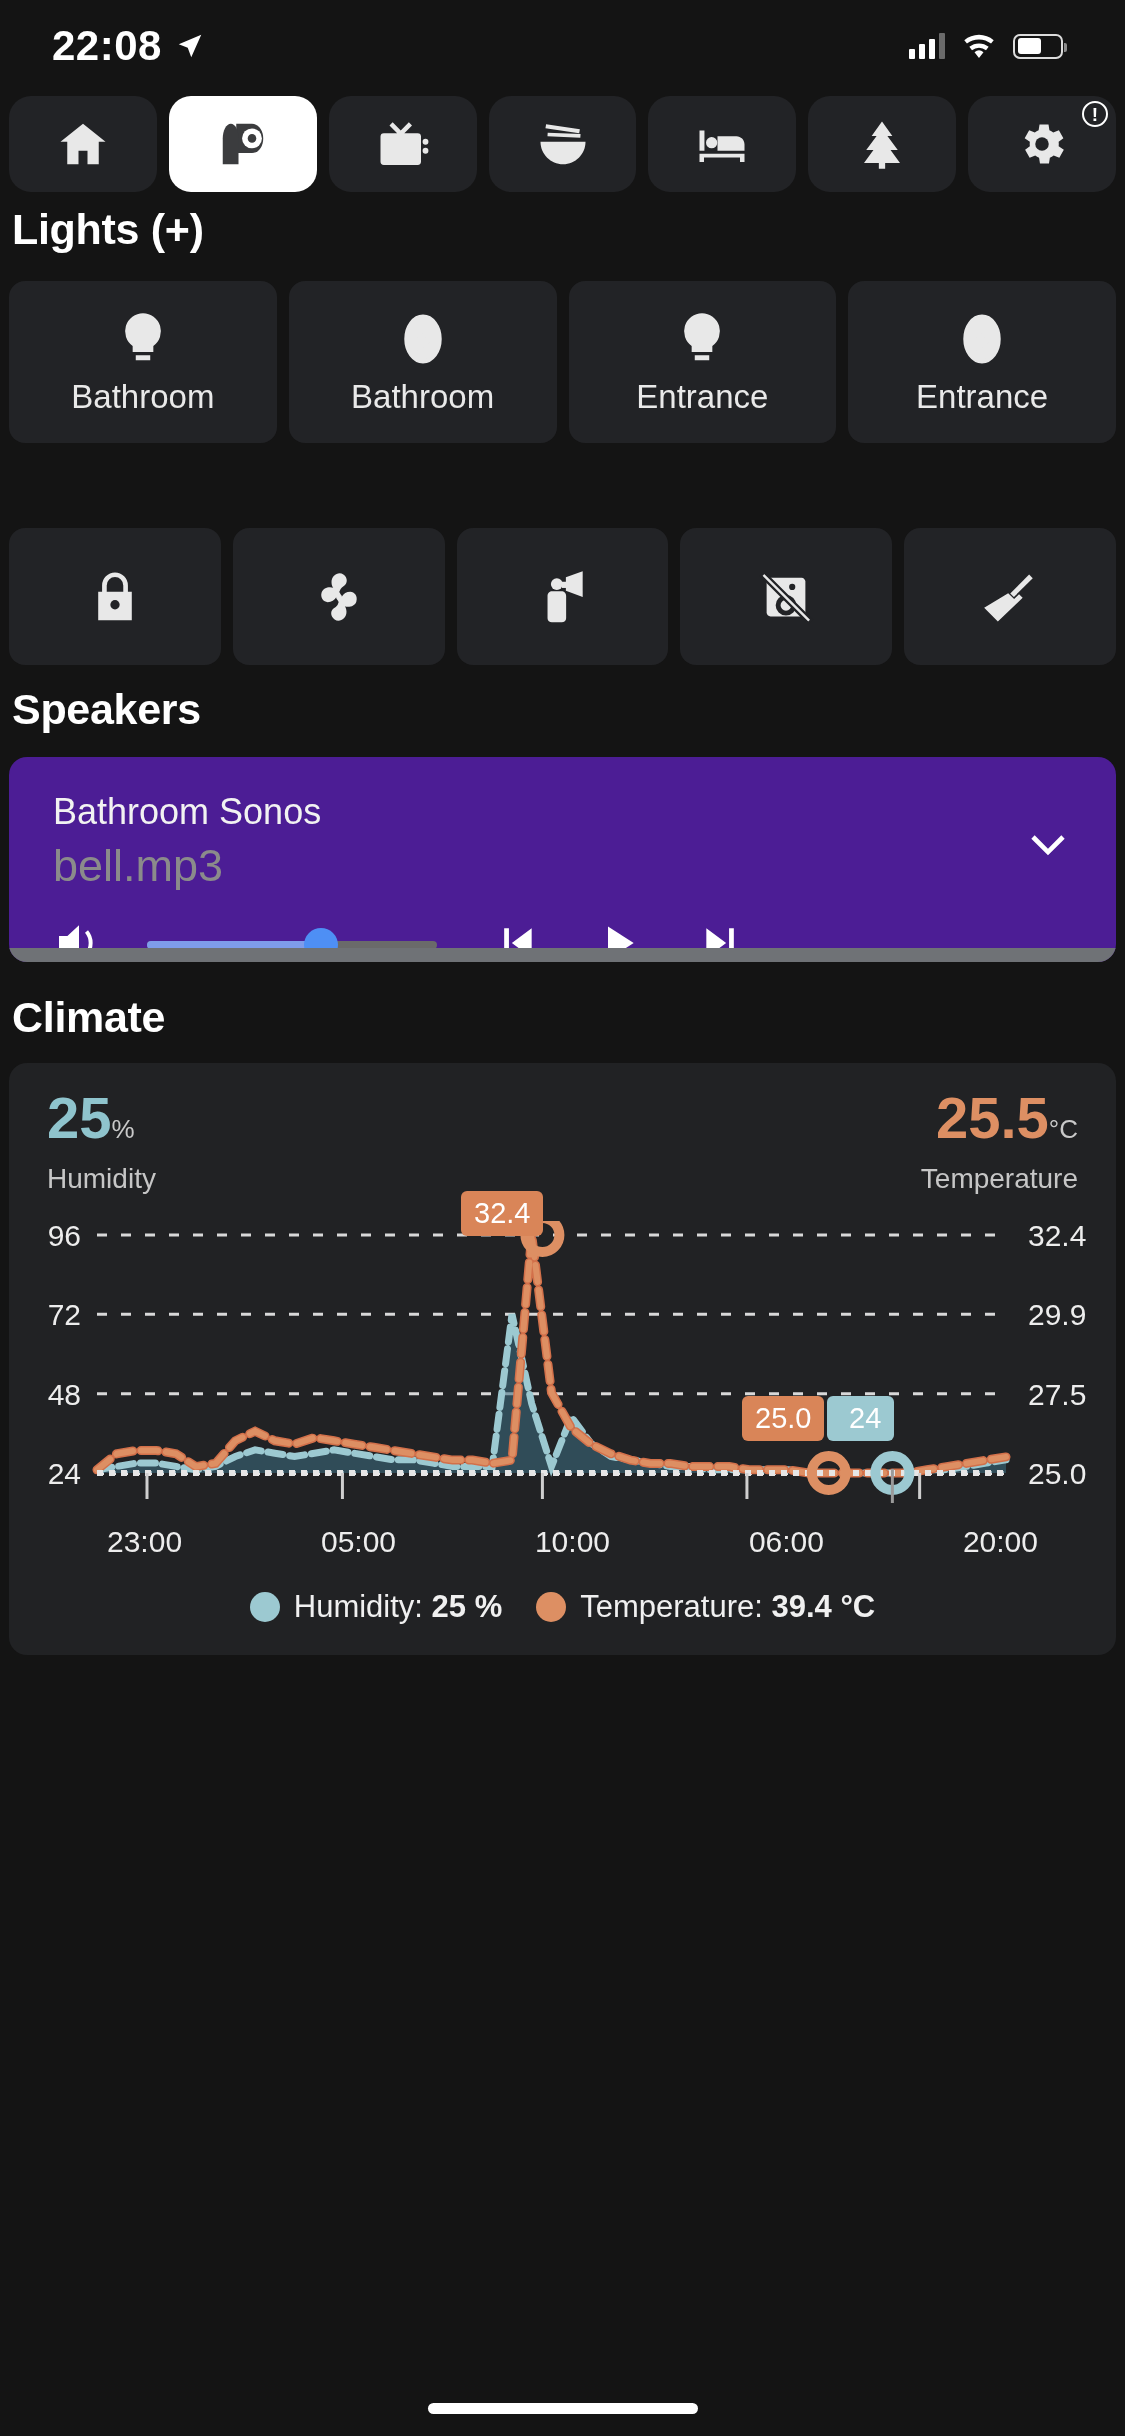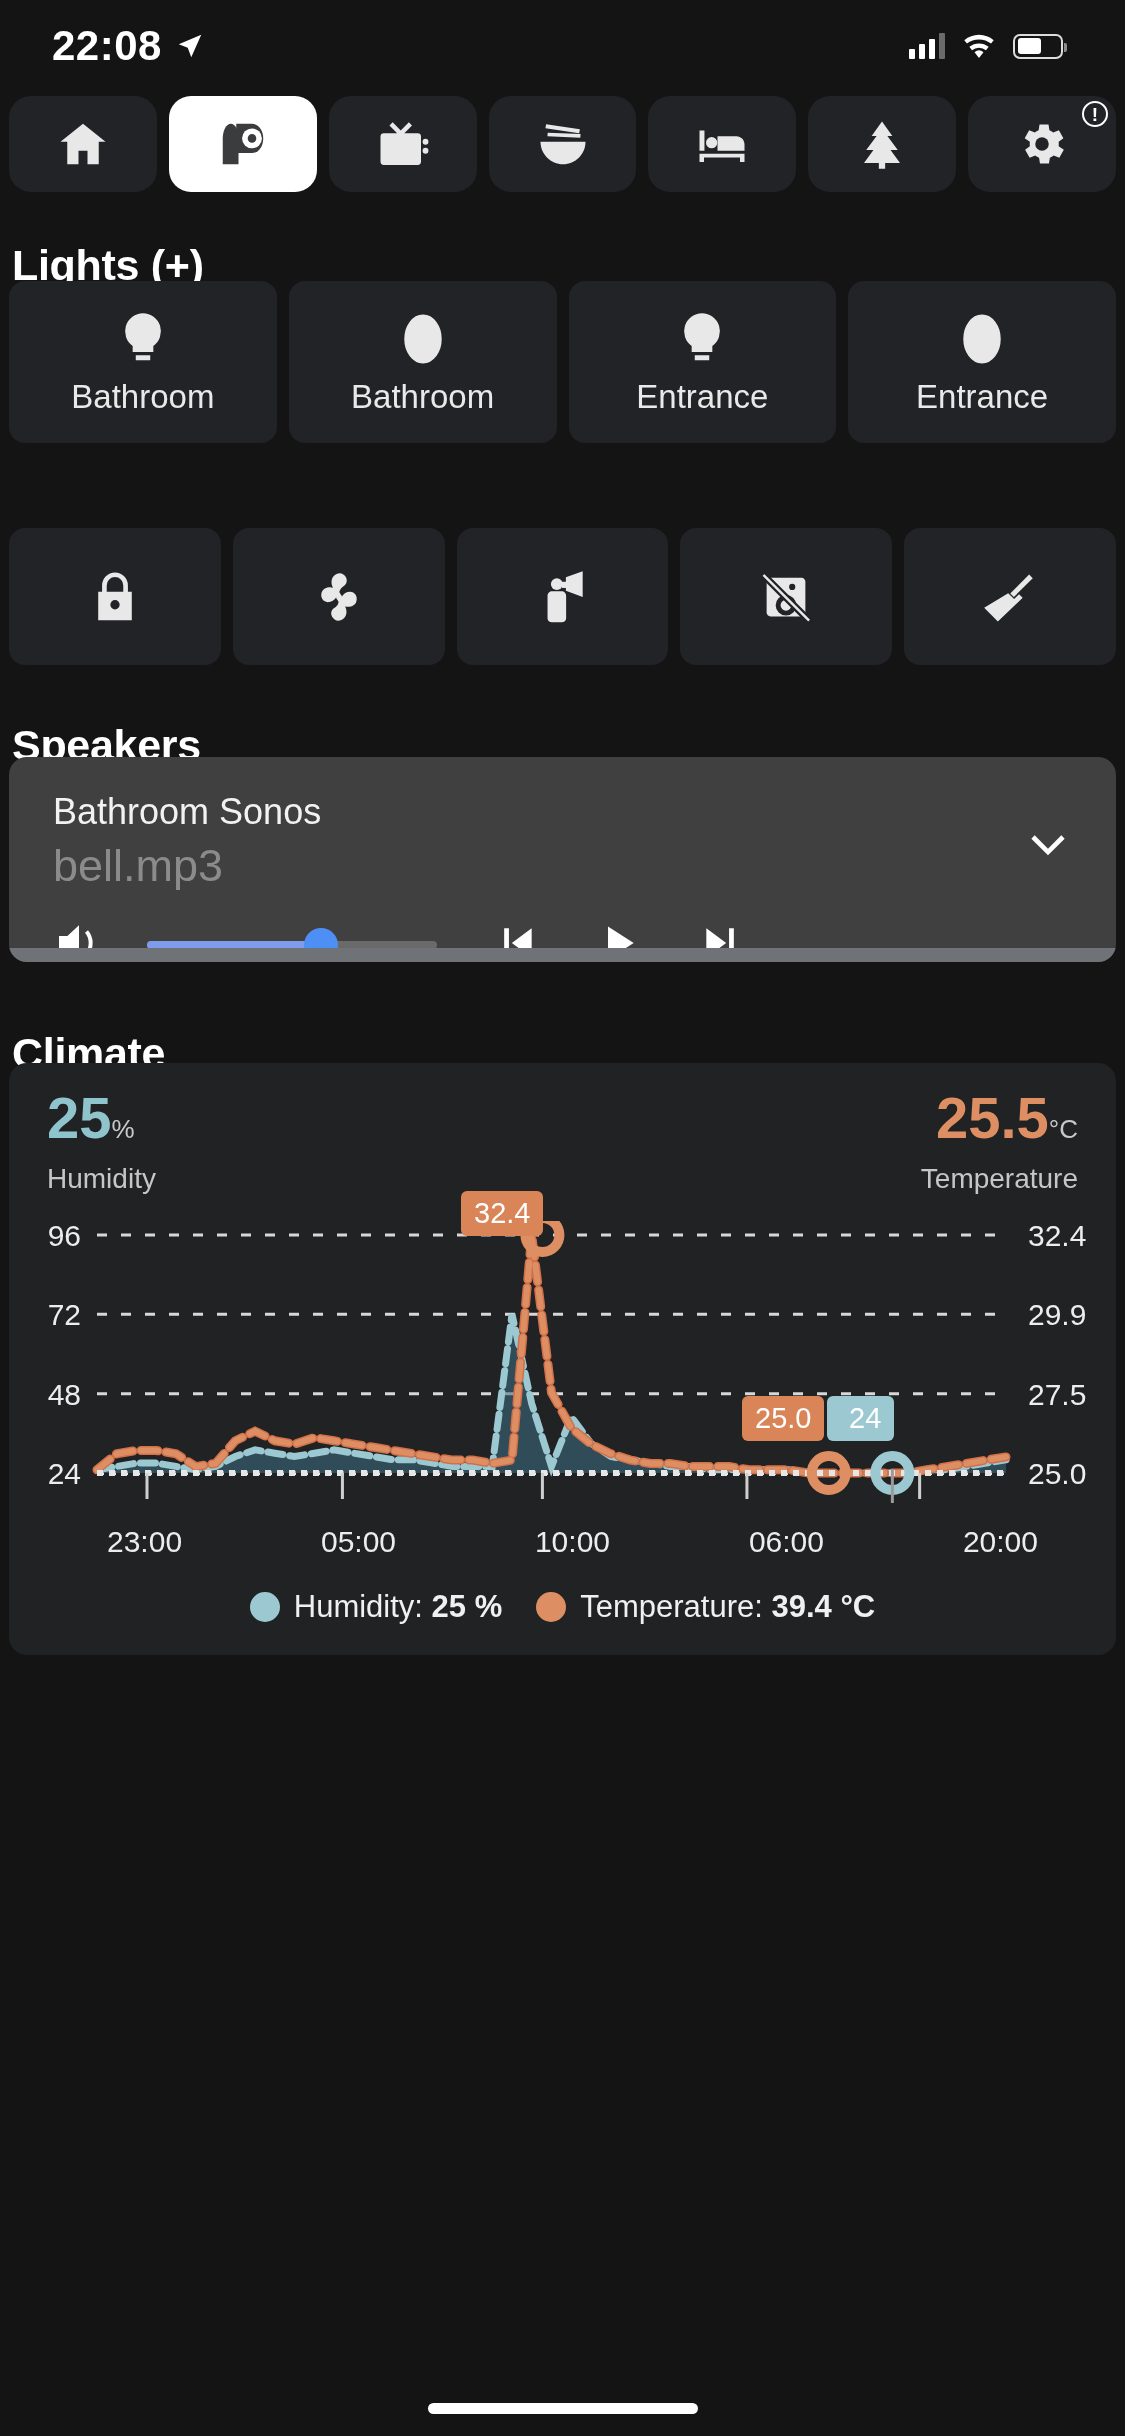--- a/index.html
+++ b/index.html
@@ -53,42 +53,42 @@
   .tab-badge {
     position: absolute; top: 5px; right: 8px; width: 26px; height: 26px;
     border: 2.5px solid #fff; border-radius: 50%;
     display: flex; align-items: center; justify-content: center;
     color: #fff; font-size: 19px; font-weight: 700; line-height: 1;
   }
 
   
   .section-title {
     color: #fff; font-size: 43px; font-weight: 700;
-    padding: 0 12px; letter-spacing: -0.3px; margin-top: 36px;
+    padding: 0 12px; letter-spacing: -0.3px;
   }
 
   
   .tile-row { display: flex; gap: 12px; padding: 0 9px; }
   .light-tile {
     flex: 1; height: 162px; background: #222326; border-radius: 16px;
     display: flex; flex-direction: column; align-items: center; justify-content: center;
     gap: 8px;
   }
   .light-tile svg { width: 62px; height: 62px; fill: #e8e8e8; }
   .light-tile .lbl { color: #e9e9e9; font-size: 33px; }
 
   .dev-tile {
     flex: 1; height: 137px; background: #222326; border-radius: 16px;
     display: flex; align-items: center; justify-content: center;
   }
   .dev-tile svg { width: 62px; height: 62px; fill: #e8e8e8; }
 
   
   .speaker-card {
-    margin: 0 9px; background: #404040; border-radius: 18px;
+    margin: 0 9px; background: #4c1d95; border-radius: 18px;
     padding: 34px 44px 0 44px; position: relative; height: 205px; overflow: hidden;
   }
   .spk-name { color: #f2f2f2; font-size: 36px; }
   .spk-sub { color: #8b8b8b; font-size: 45px; margin-top: 7px; }
   .spk-chevron {
     position: absolute; right: 48px; top: 78px; width: 40px; height: 24px;
   }
   .spk-chevron svg { width: 40px; height: 24px; fill: #ffffff; }
   .spk-controls {
     display: flex; align-items: center; margin-top: 28px;

